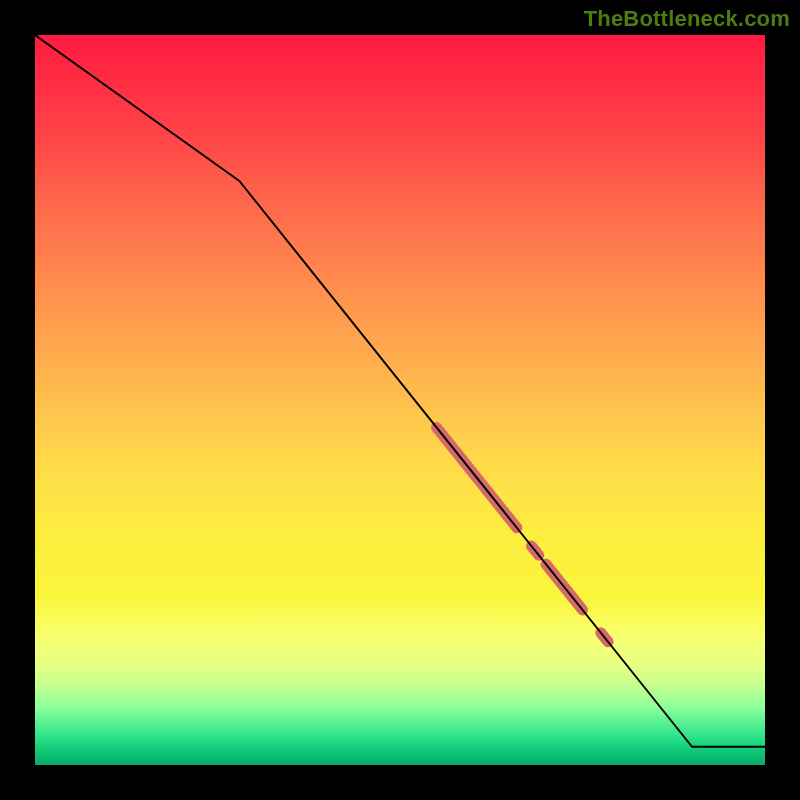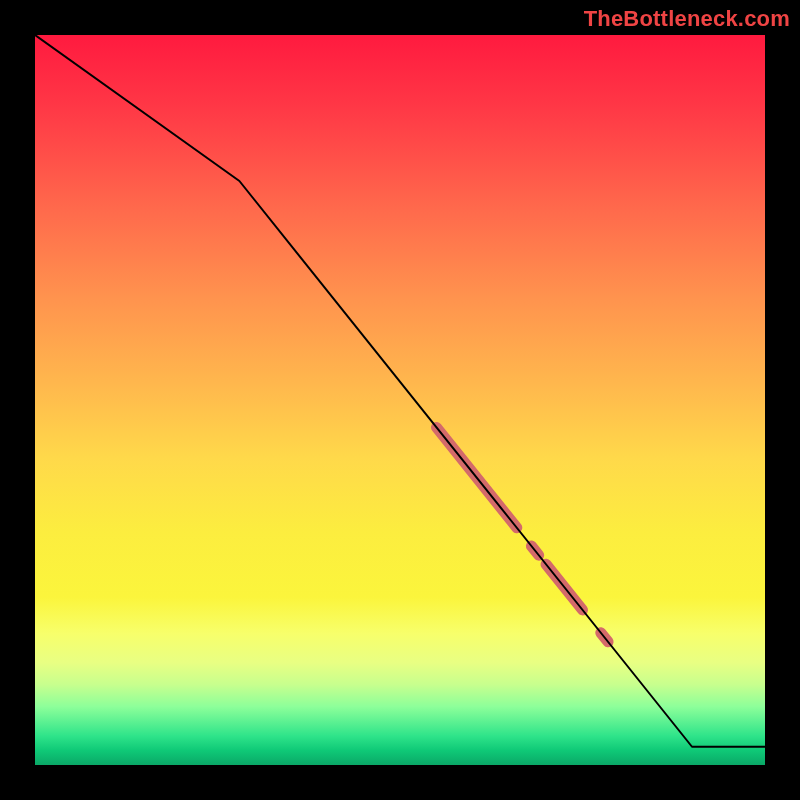--- a/index.html
+++ b/index.html
@@ -44,21 +44,21 @@
       #8dff9a 92%,
       #2fe48a 96%,
       #0fc977 98%,
       #0aa867 100%
     );
   }
   .watermark {
     position: absolute;
     top: 6px;
     right: 10px;
-    color: #ef4444;
+    color: #4d7c0f;
     font-size: 22px;
     font-weight: 600;
     letter-spacing: 0.2px;
     user-select: none;
   }
   svg.overlay {
     position: absolute;
     inset: 0;
     width: 100%;
     height: 100%;

